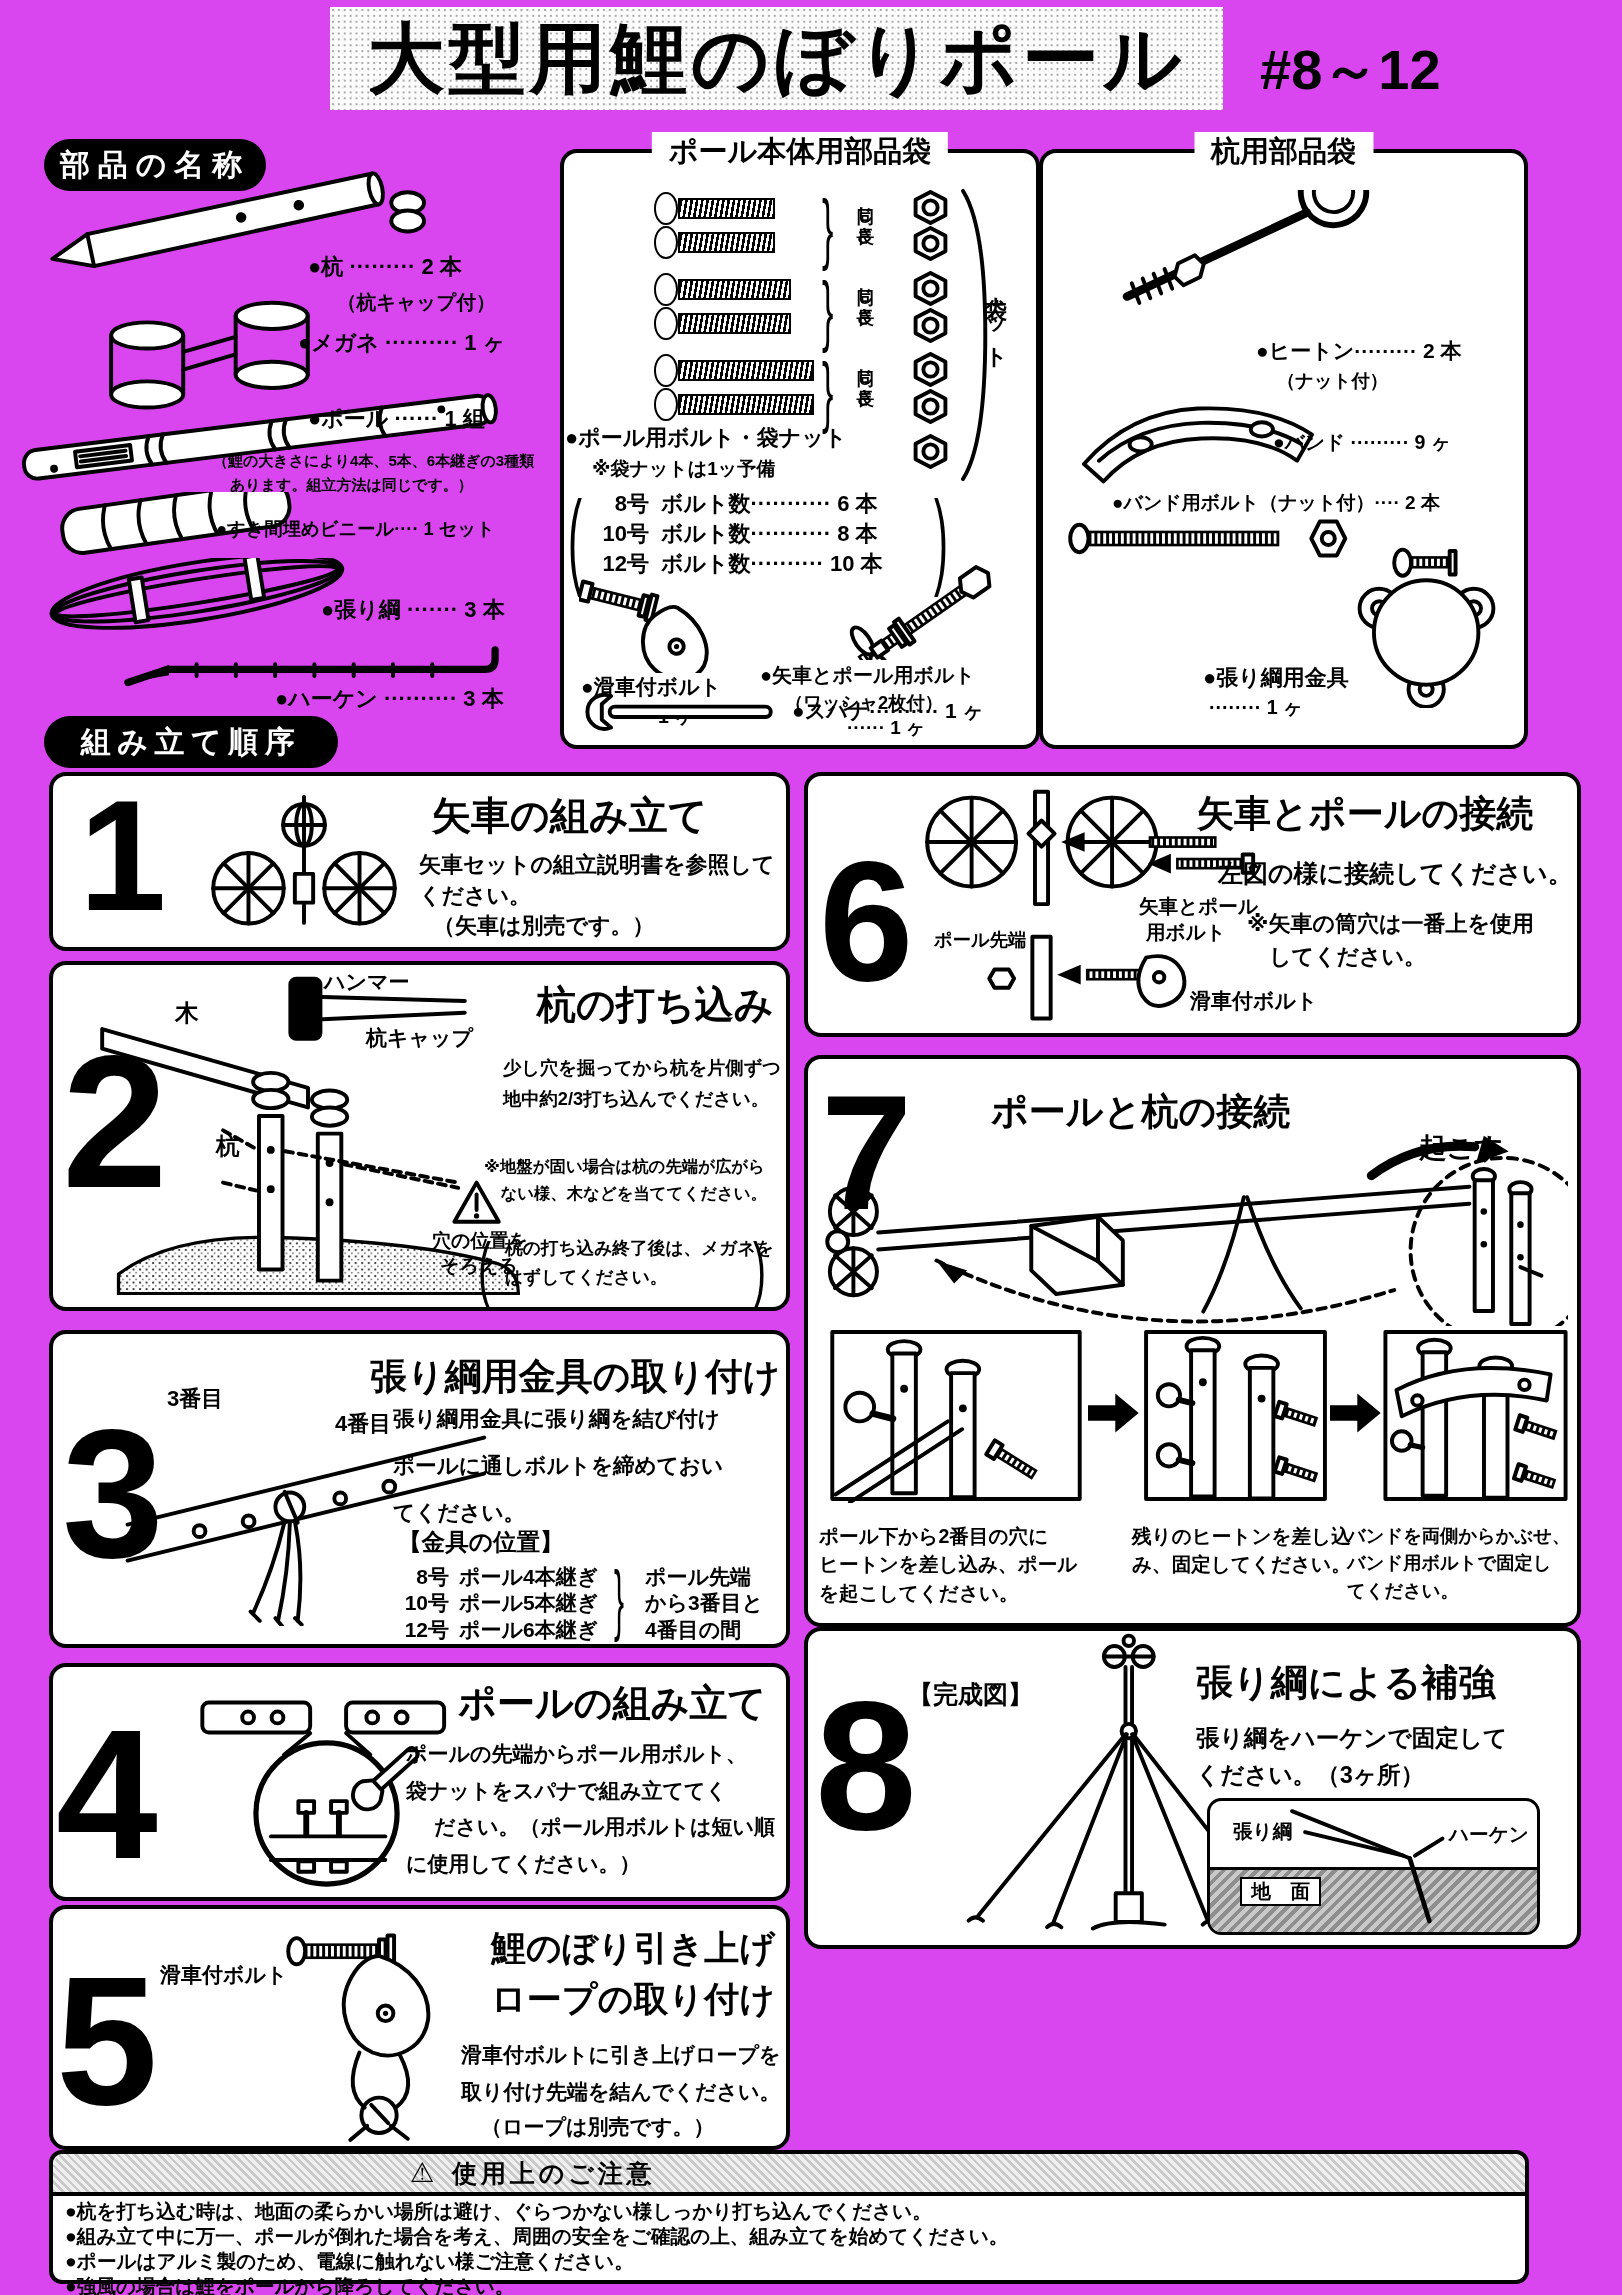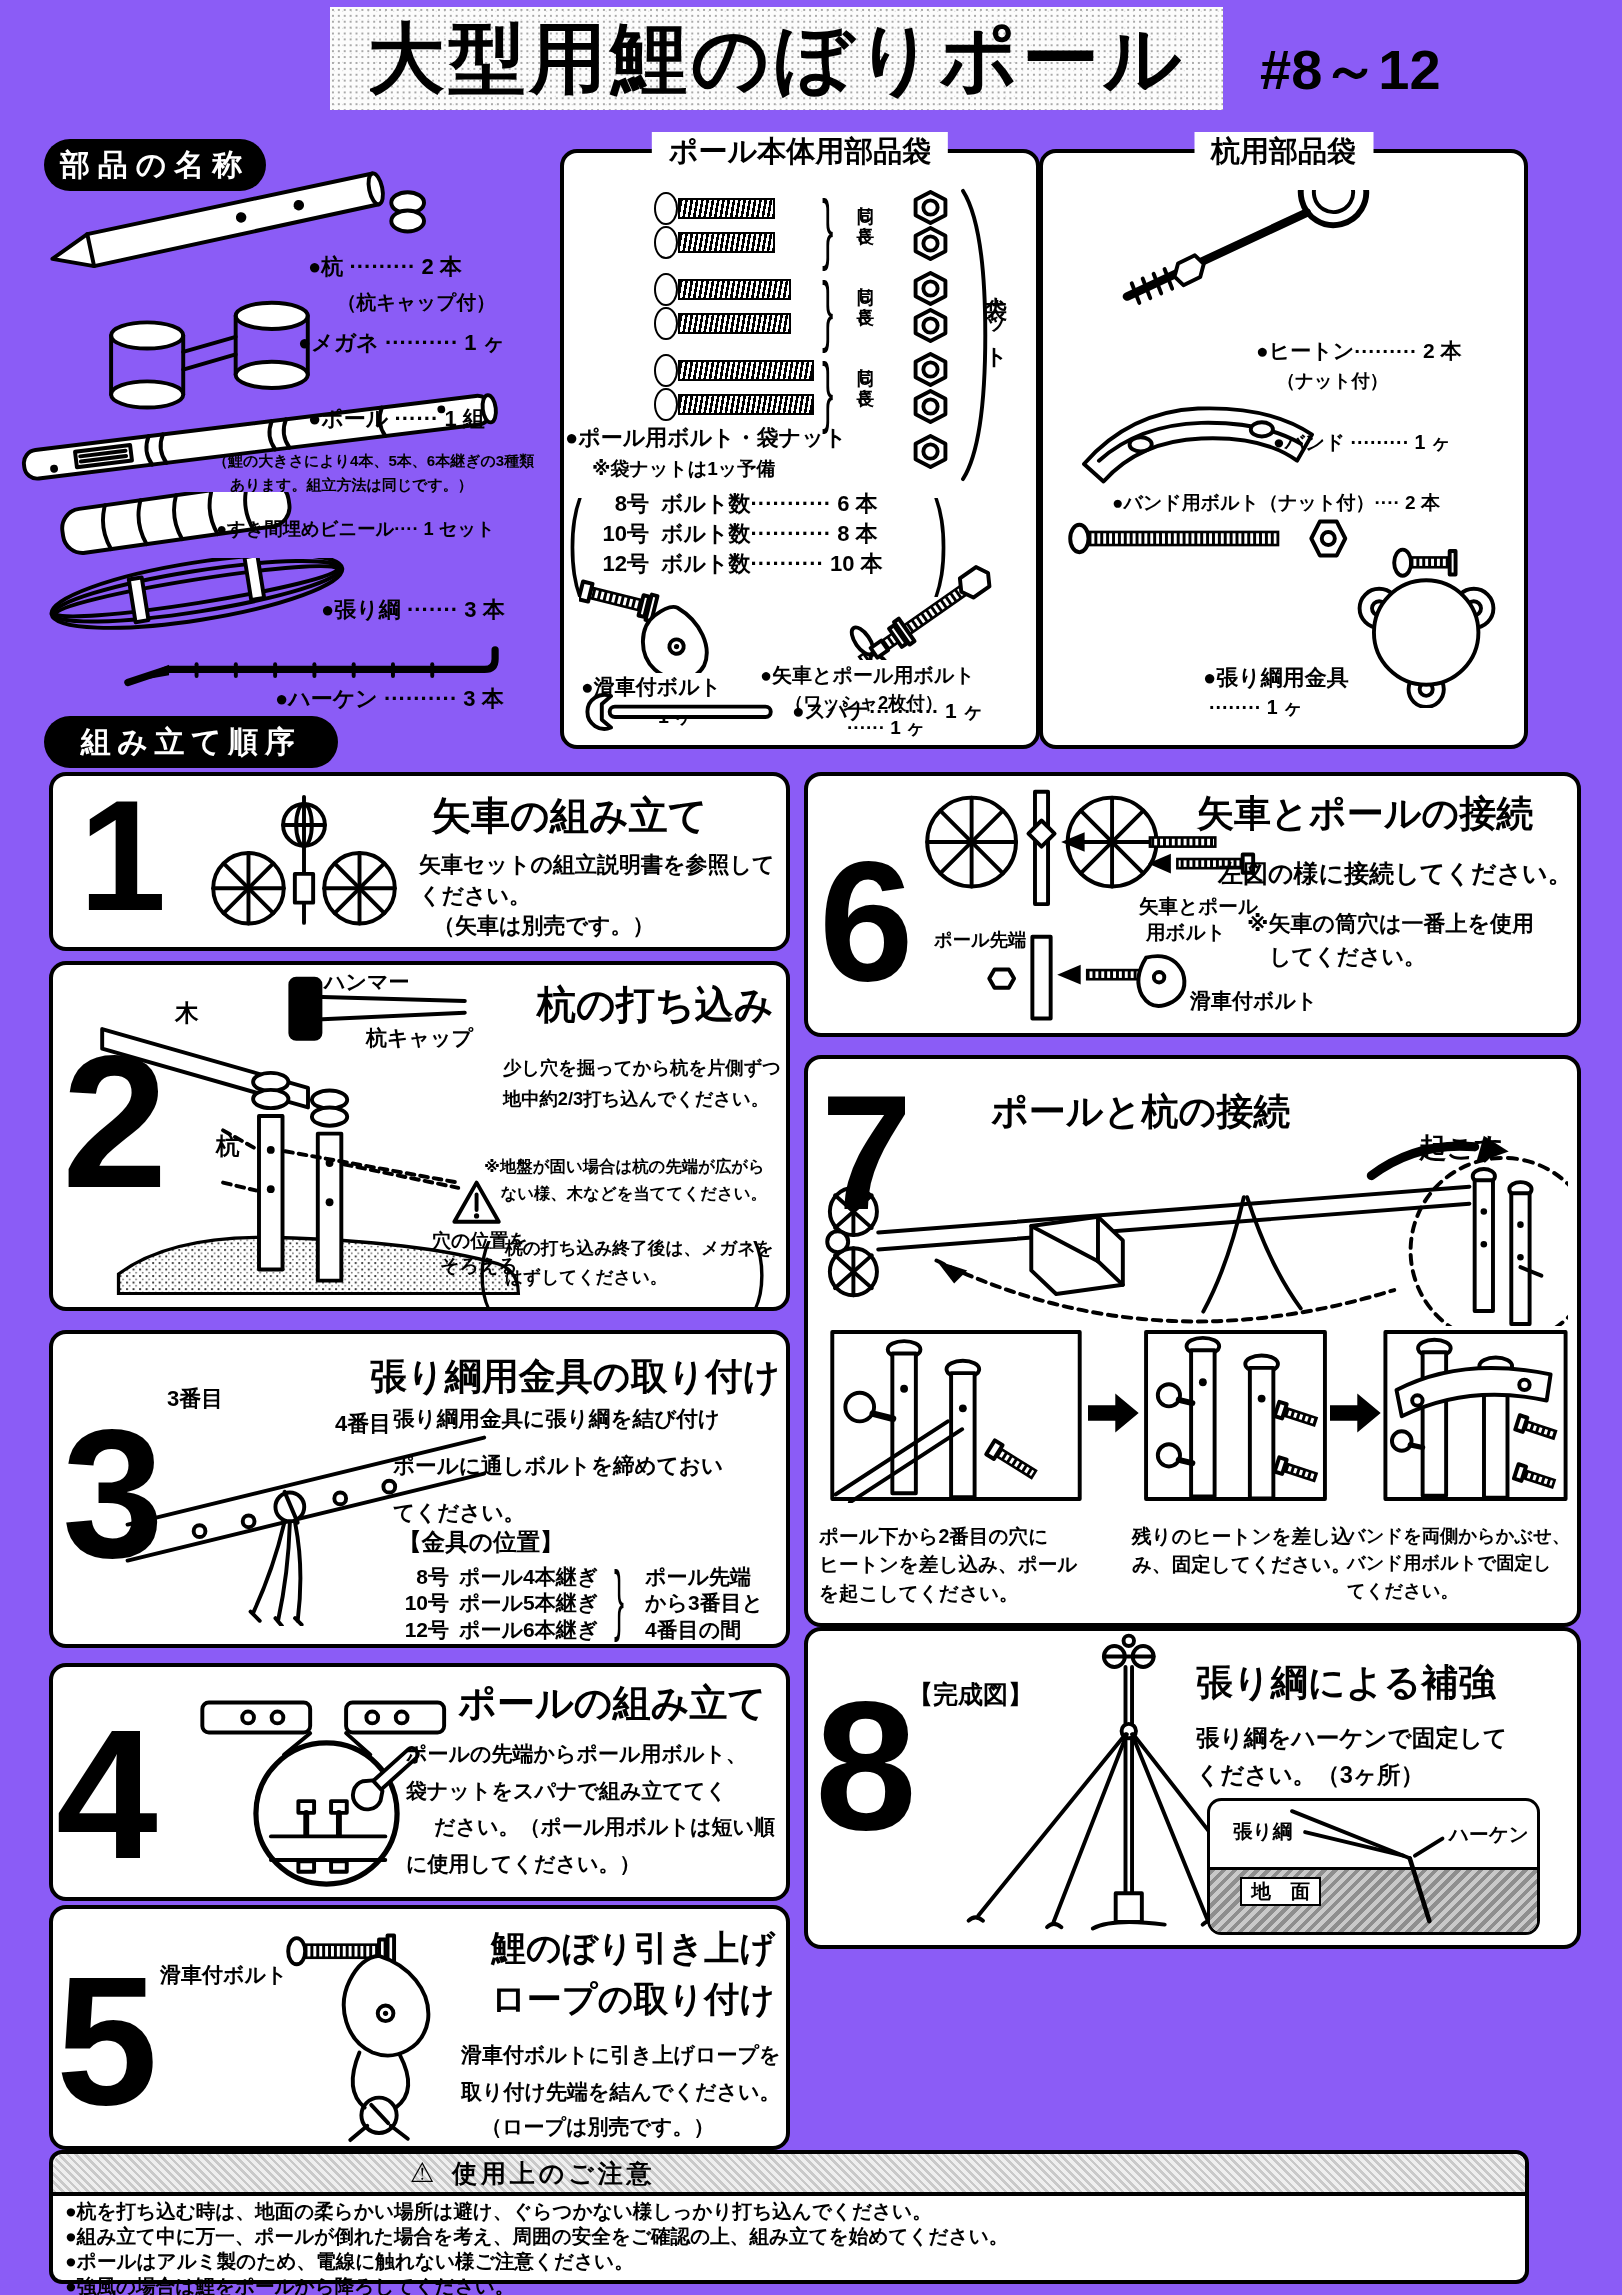--- a/index.html
+++ b/index.html
@@ -1,16 +1,16 @@
 <!DOCTYPE html>
 <html style="font-size:10.5px"><head>
 <meta charset="utf-8">
 <style>
   html,body{margin:0;padding:0;background:#888;}
-  #page{position:relative;width:1623px;height:2295px;background:#8b5cf6;overflow:hidden;
+  #page{position:relative;width:1623px;height:2295px;background:#d946ef;overflow:hidden;
         font-family:"Liberation Sans","DejaVu Sans",sans-serif;color:#000;}
   .t{position:absolute;white-space:nowrap;font-weight:700;line-height:1.15;}
   .box{position:absolute;border:4.6px solid #000;border-radius:17px;background:#fff;}
   .bagtitle{position:absolute;top:-21px;left:50%;transform:translateX(-50%);background:#fff;
         padding:0 17px;font-weight:800;font-size:29px;white-space:nowrap;}
   .badge{position:absolute;background:#000;color:#fff;border-radius:30px;display:flex;
         align-items:center;justify-content:center;font-weight:700;}
   .num{position:absolute;font-weight:900;line-height:0.92;letter-spacing:-5.2px;}
   .vtext{writing-mode:vertical-rl;text-orientation:upright;}
   .brace{position:absolute;font-weight:400;transform-origin:top center;line-height:1;}
@@ -266,21 +266,21 @@
   </g>
 </svg>
 <div class="t" style="left:1256px;top:339px;font-size:21px;">●ヒートン········· 2 本</div>
 <div class="t" style="left:1277px;top:370px;font-size:18.3px;">（ナット付）</div>
 <svg class="abs" style="left:1067px;top:389px" width="262" height="101" viewBox="0 0 400 155">
   <path class="w" d="M25,115 Q95,35 200,30 Q310,26 375,70 L352,110 Q300,72 205,76 Q110,80 55,142 Z"></path>
   <path class="s" d="M48,110 Q110,55 205,52 Q300,50 358,84"></path>
   <ellipse class="w" cx="112" cy="85" rx="17" ry="11"></ellipse>
       <ellipse class="w" cx="298" cy="62" rx="17" ry="11"></ellipse>
 </svg>
-<div class="t" style="left:1273px;top:431px;font-size:19.6px;">●バンド ········· 1 ヶ</div>
+<div class="t" style="left:1273px;top:431px;font-size:19.6px;">●バンド ········· 9 ヶ</div>
 <div class="t" style="left:1112px;top:492px;font-size:19px;">●バンド用ボルト（ナット付）···· 2 本</div>
 <svg class="abs" style="left:1065px;top:518px" width="294" height="41" viewBox="0 0 450 62">
   <ellipse class="w" cx="22" cy="31" rx="14" ry="21"></ellipse>
   <rect x="36" y="21" width="290" height="20" fill="url(#thr)" stroke="#000" stroke-width="4"></rect>
   <polygon class="w" points="390,5 416,5 429,31 416,57 390,57 377,31"></polygon>
       <circle class="s" cx="403" cy="31" r="10"></circle>
 </svg>
 <svg class="abs" style="left:1340px;top:544px" width="173" height="164" viewBox="0 0 265 250">
   <ellipse class="w" cx="96" cy="28" rx="13" ry="20"></ellipse>
       <rect x="108" y="20" width="58" height="15" fill="url(#thr)" stroke="#000" stroke-width="4"></rect>

